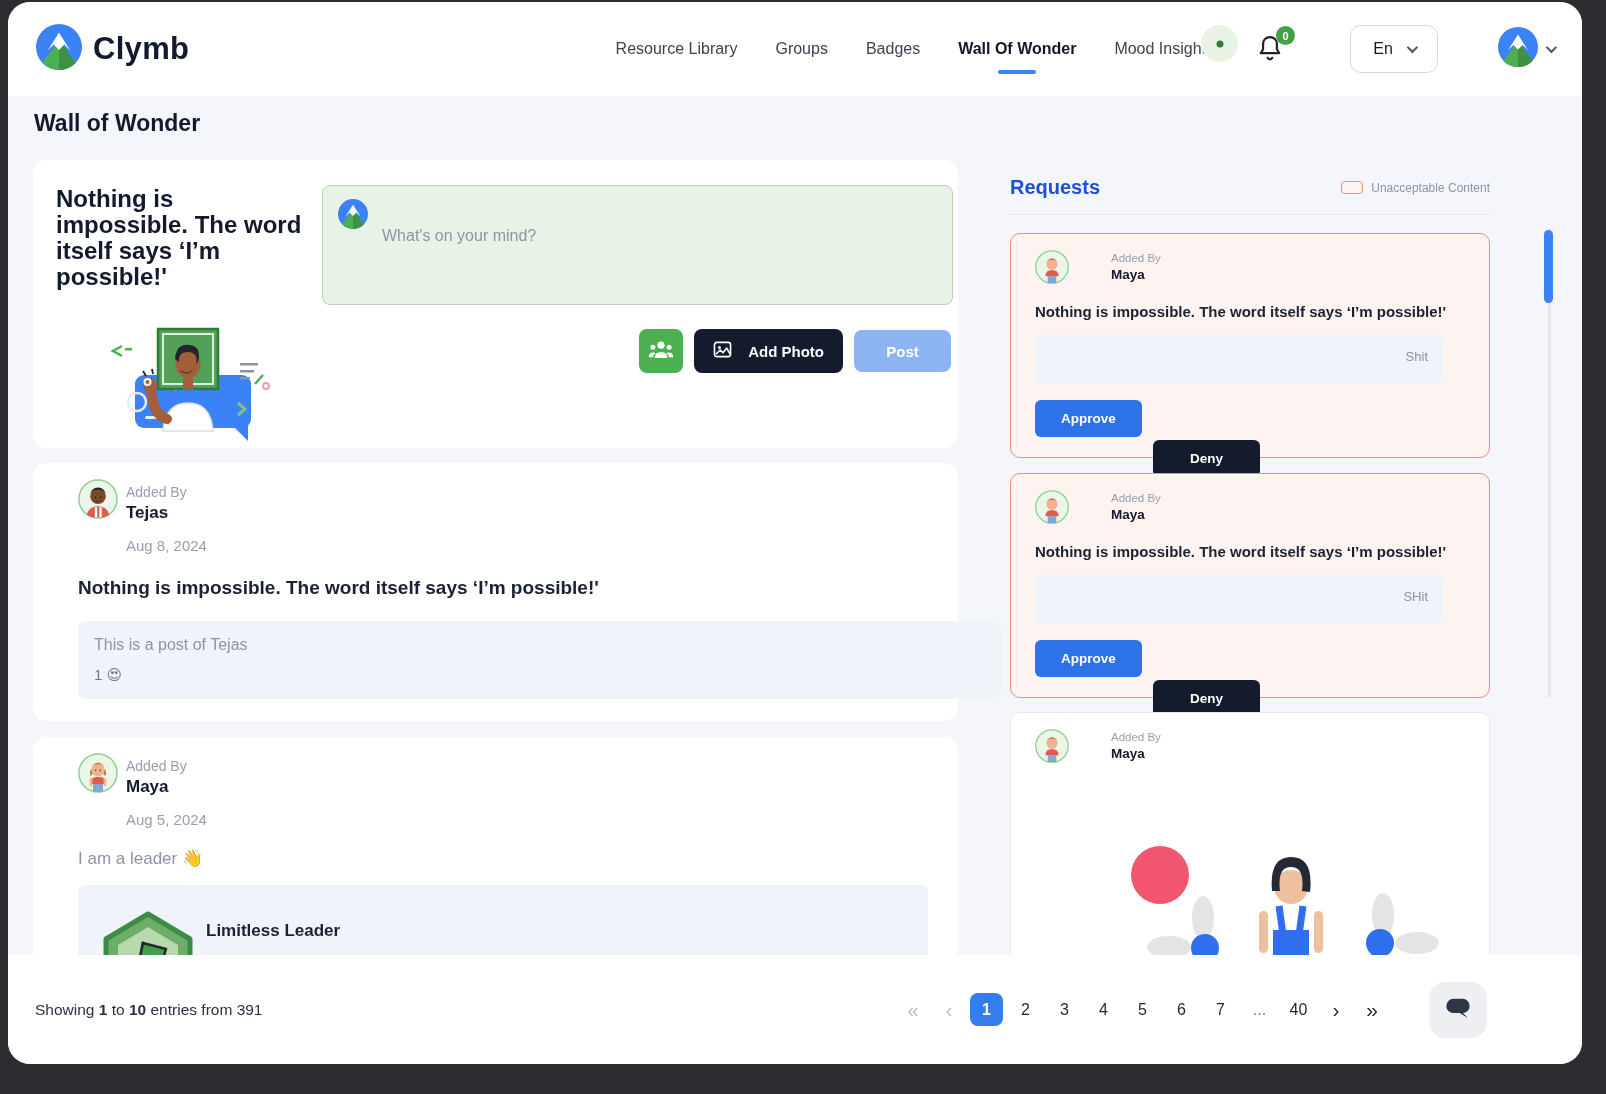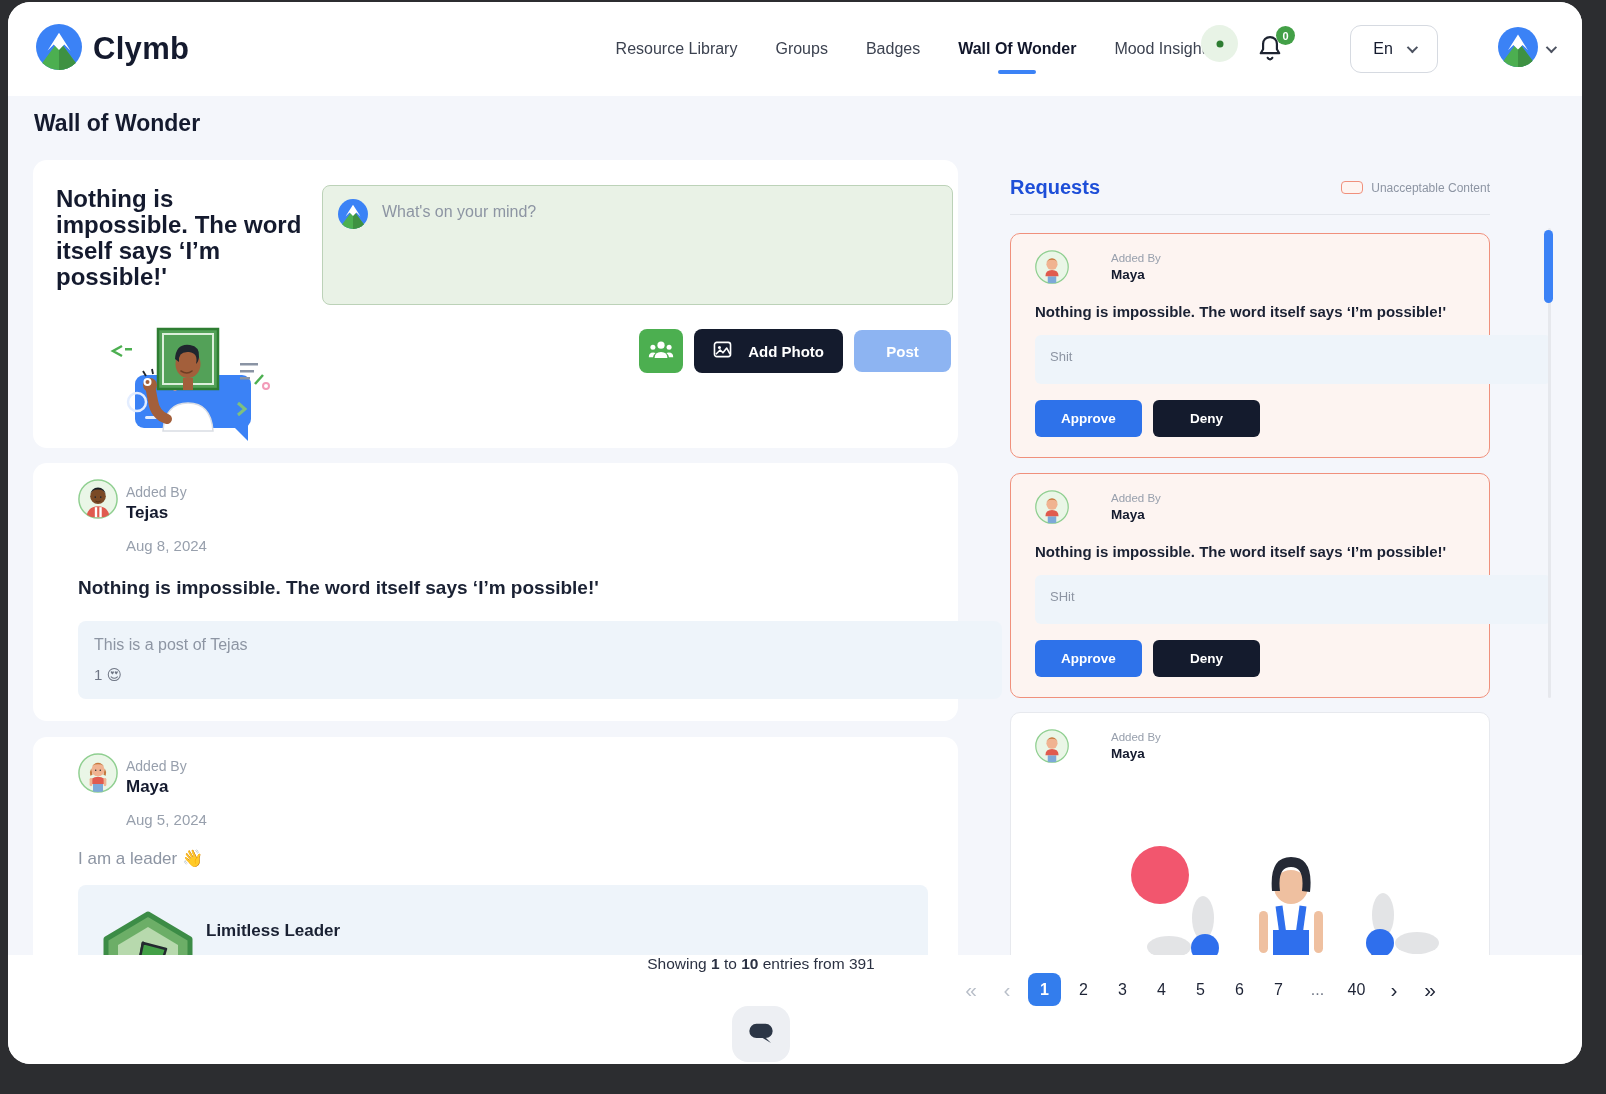--- a/index.html
+++ b/index.html
@@ -49,21 +49,21 @@
   .card { background:#fff; border-radius:14px; position:absolute; }
   
   .composer-card { left:25px; top:64px; width:925px; height:288px; }
   .quote { position:absolute; left:23px; top:26px; width:250px; font-size:24px; line-height:1.08;
     font-weight:bold; color:#141a2e; }
   .hero-illustration { position:absolute; left:62px; top:155px; }
   .composer-box { position:absolute; left:289px; top:25px; width:631px; height:120px;
     background:#e9f2e6; border:1px solid #bcd2b8; border-radius:8px; padding:13px 15px;
     display:flex; gap:14px; align-items:flex-start; }
   .composer-box textarea { flex:1; height:90px; background:transparent; border:none; outline:none;
-    resize:none; font-family:inherit; font-size:16px; color:#3c4250; padding-top:4px; }
+    resize:none; font-family:inherit; font-size:16px; color:#3c4250; padding-top:4px;margin-top:24px; }
   .composer-box textarea::placeholder { color:#8d95a3; }
   .composer-actions { position:absolute; right:7px; top:169px; display:flex; gap:11px; align-items:center; }
   .icon-btn-green { width:44px; height:44px; background:#4caf50; border-radius:8px;
     display:flex; align-items:center; justify-content:center; cursor:pointer; border:none; }
   .btn-dark { height:44px; padding:0 19px; background:#141b2d; color:#fff; border:none; border-radius:8px;
     display:flex; align-items:center; gap:16px; font-size:15px; font-weight:bold; cursor:pointer; font-family:inherit; }
   .btn-post { height:42px; width:97px; background:#8db4f2; color:#fff; border:none; border-radius:8px;
     display:flex; align-items:center; justify-content:center; font-size:15px; font-weight:bold; cursor:pointer; font-family:inherit; }
   
   .post-card { left:25px; width:925px; }
@@ -95,34 +95,34 @@
   .requests-divider { height:1px; background:#e3e6ec; margin-top:15px; }
   .request-card { position:absolute; left:0; width:480px; height:225px; border-radius:10px; }
   .request-card.flagged { background:#fdf4f1; border:1px solid #f0907c; }
   .request-card.normal { background:#fff; border:1px solid #e7e9ee; height:340px; }
   .rq1 { top:57px; } .rq2 { top:297px; } .rq3 { top:536px; }
   .rq-head { position:absolute; left:24px; top:16px; display:flex; }
   .rq-meta { margin-left:42px; margin-top:2px; }
   .rq-label { font-size:11.5px; color:#98a0ad; }
   .rq-author { font-size:13.5px; font-weight:bold; color:#141a2e; margin-top:3px; }
   .rq-title { position:absolute; left:24px; top:69px; font-size:15px; font-weight:bold; color:#1a2133; white-space:nowrap; }
-  .rq-comment { position:absolute; left:24px; top:101px; width:516px; height:49px; background:#eef4fa;
-    border-radius:6px; padding:14px 15px; font-size:13px; color:#8d95a3; }
+  .rq-comment { position:absolute; left:24px; top:101px; width:408px; height:49px; background:#eef4fa;
+    border-radius:6px; padding:14px 15px; font-size:13px; color:#8d95a3;text-align:right; }
   .rq-actions { position:absolute; left:24px; top:166px; display:flex; gap:11px; }
   .btn-approve { width:107px; height:37px; background:#2e72ea; color:#fff; border:none; border-radius:6px;
     font-size:13.5px; font-weight:bold; cursor:pointer; font-family:inherit; }
   .btn-deny { width:107px; height:37px; background:#141b2d; color:#fff; border:none; border-radius:6px;
-    font-size:13.5px; font-weight:bold; cursor:pointer; font-family:inherit; }
+    font-size:13.5px; font-weight:bold; cursor:pointer; font-family:inherit;margin-top:40px; }
   .rq-illustration { position:absolute; left:24px; top:62px; width:430px; height:278px; overflow:hidden; }
   
   .scroll-track { position:absolute; left:1540px; top:132px; width:3px; height:470px; background:#e6e8ed; border-radius:2px; }
   .scroll-thumb { position:absolute; left:1536px; top:134px; width:9px; height:73px; background:#3b82f6; border-radius:5px; cursor:pointer; }
   
   .footer { position:absolute; left:0; right:0; top:953px; height:109px; background:#fff;
-    display:flex; align-items:center; padding:0 95px 0 27px;flex-direction:column; }
+    display:flex; align-items:center; padding:0 95px 0 27px; }
   .showing { font-size:15.5px; color:#2b3142; }
   .showing b { font-weight:bold; }
   .pagination { margin-left:auto; display:flex; align-items:center; gap:6px; margin-right:42px; }
   .page-item { min-width:33px; height:33px; display:flex; align-items:center; justify-content:center;
     font-size:16px; color:#1e2436; cursor:pointer; border-radius:8px; padding:0 3px; }
   .page-item.active { background:#337ded; color:#fff; font-weight:bold; }
   .page-item.ellipsis { color:#6f7685; cursor:default; }
   .page-arrow { width:30px; height:33px; display:flex; align-items:center; justify-content:center;
     font-size:21px; cursor:pointer; color:#1e2436; }
   .page-arrow.muted { color:#b9bfc9; }

